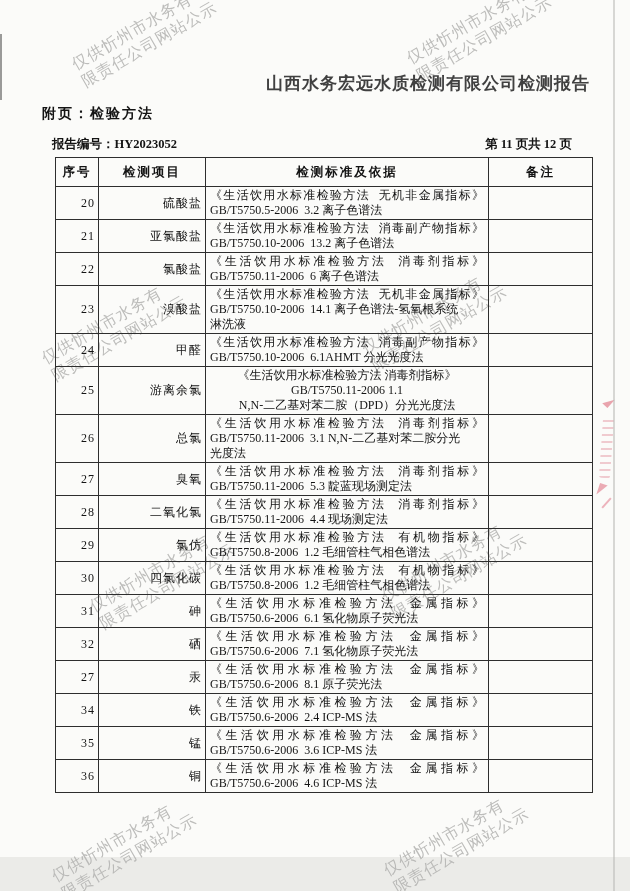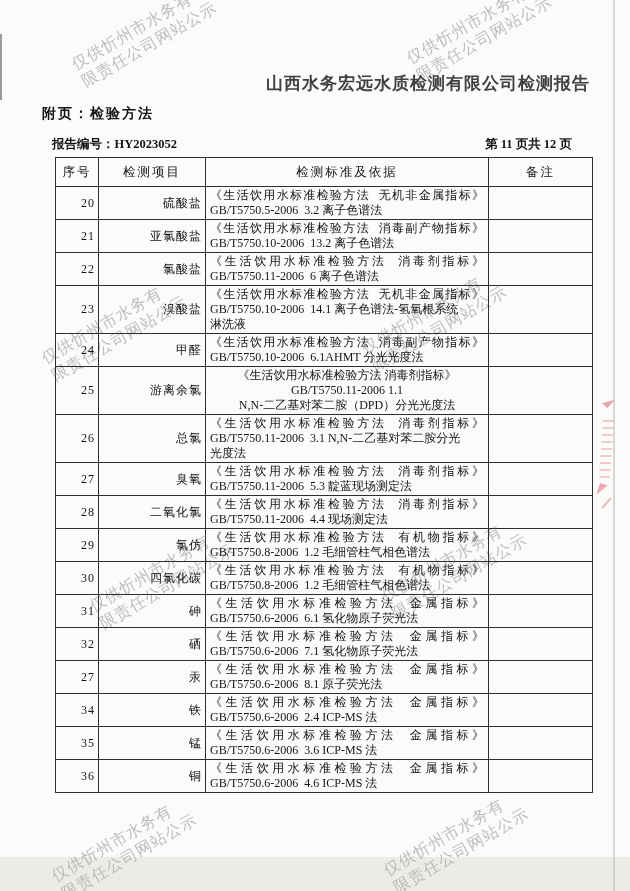--- a/index.html
+++ b/index.html
@@ -67,21 +67,21 @@
     display:flex; justify-content:space-between;
     font-weight:bold; font-size:12.5px;
   }
 
   table.methods {
     position:absolute; top:157px; left:55px;
     width:537px; border-collapse:collapse; table-layout:fixed;
     font-size:12px; background:transparent;
   }
   .methods th, .methods td { border:1px solid #2e2e2e; padding:1px 3px; background:transparent; }
-  .methods th { font-weight:normal; font-size:12.5px; height:26px; letter-spacing:2px; }
+  .methods th { font-weight:bold; font-size:12.5px; height:26px; letter-spacing:2px; }
   .methods td.c-no, .methods td.c-item { text-align:right; letter-spacing:1px; }
   .methods td.c-std { padding:1px 4px; }
   .std-line { line-height:15px; white-space:pre-wrap; }
   .jline { text-align:justify; text-align-last:justify; }
   .cline { text-align:center; text-align-last:center; }
 </style>
 </head>
 <body>
 
 <div class="page">

